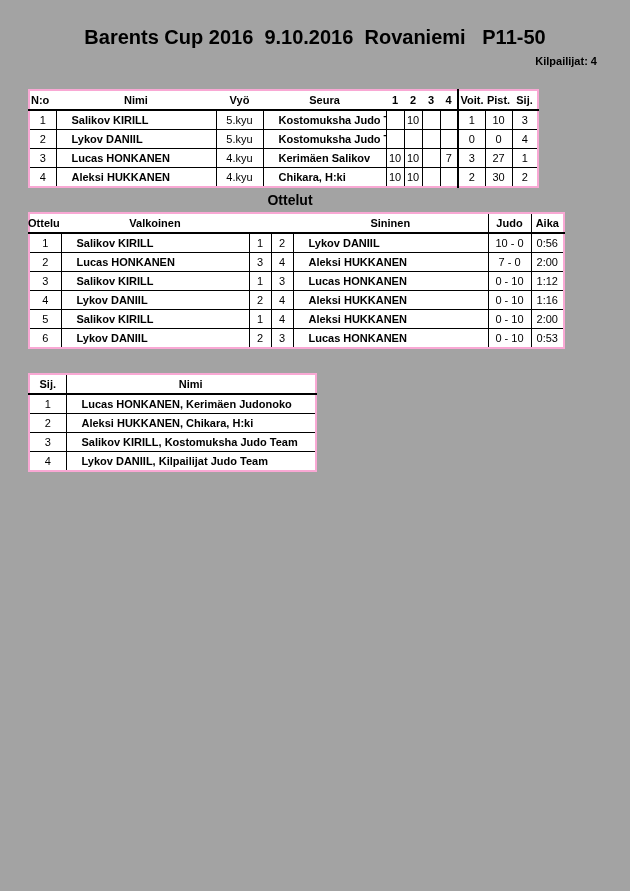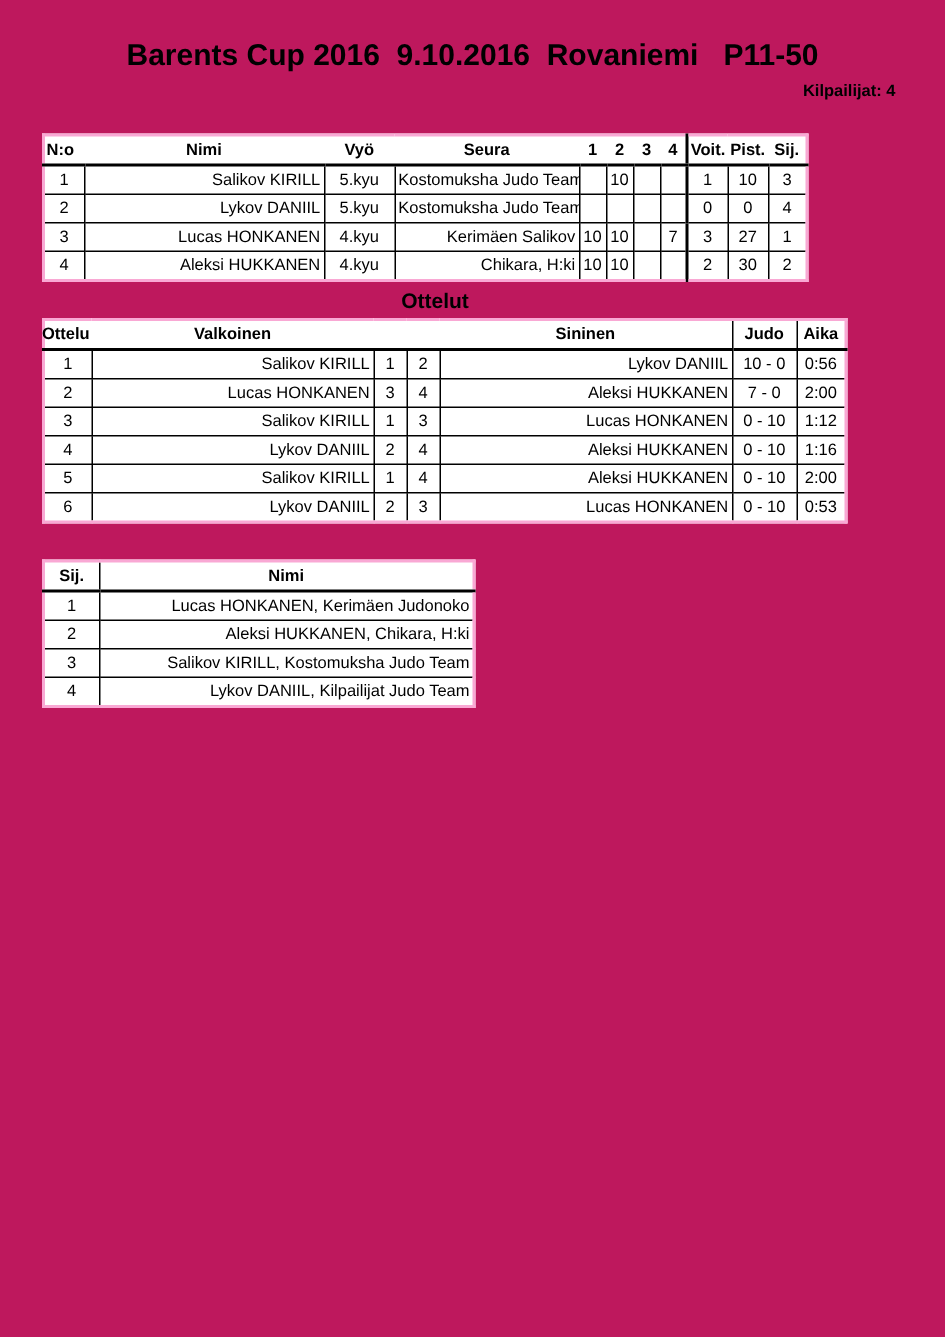--- a/index.html
+++ b/index.html
@@ -1,20 +1,20 @@
 <!DOCTYPE html>
 <html><head>
 <meta charset="utf-8">
 <style>
   html, body { margin: 0; padding: 0; background: #ffffff; }
   .page {
     position: relative;
     width: 630px;
     height: 891px;
-    background: #be185d;
+    background: #a3a3a3;
     color: #000000;
     font-family: "Liberation Sans", "DejaVu Sans", sans-serif;
     overflow: hidden;
   }
   .title {
     position: absolute;
     top: 26px; left: 0; width: 630px;
     text-align: center;
     font-size: 20px;
     font-weight: bold;
@@ -57,21 +57,21 @@
     vertical-align: middle;
   }
   th {
     font-weight: bold;
     border: 0 solid #000;
     border-bottom: 2px solid #000;
     text-align: center;
     padding: 0;
   }
   td { border: 1px solid #000; }
-  td.l { text-align: right; padding-left: 2px; }
+  td.l { text-align: left; padding-left: 15px; font-weight: bold; }
   td.c { text-align: center; }
   th.al  { text-align: left; padding-left: 1px; }
   th.ot  { text-align: left; overflow: visible; text-indent: -2px; }
   .thick-l { border-left: 2px solid #000 !important; }
   .thin-l  { border-left: 1px solid #000 !important; }
 </style>
 </head>
 <body>
 
 <div class="page">

